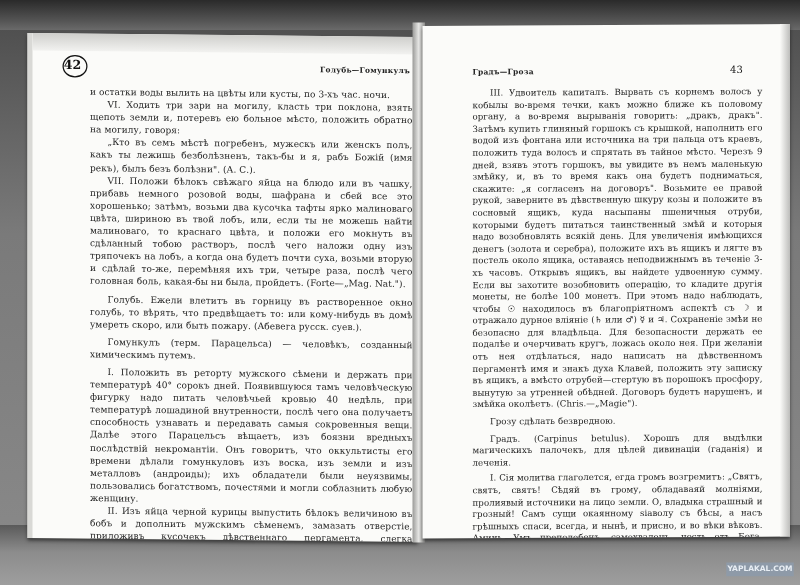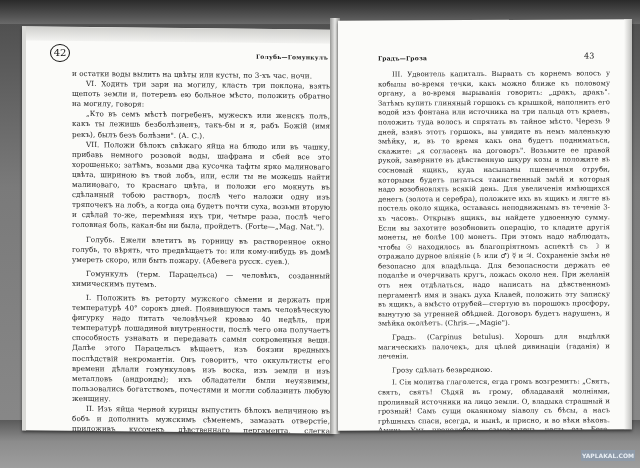--- a/index.html
+++ b/index.html
@@ -40,21 +40,21 @@
     background: linear-gradient(90deg,#fbfbf9,#bdbdbb);
   }
   .spine {
     position: absolute; left: 330px; top: 18px; width: 10px; height: 416px;
     background: linear-gradient(90deg,#9a9a98,#e8e8e6,#8c8c8a);
   }
   .header { position: absolute; font-size: 6px; font-weight: bold; color: #222; letter-spacing: 0.2px; }
   .pagenum-circle {
     position: absolute; left: 50px; top: 44px; width: 20px; height: 18px;
     border: 1.5px solid #111; border-radius: 50%;
-    font-size: 10px; font-weight: normal; text-align: center; line-height: 15px; color: #111;
+    font-size: 10px; font-weight: bold; line-height: 15px; color: #111;
   }
   .text {
     position: absolute; font-size: 7.2px; line-height: 10.1px; color: #1e1e1e;
     text-align: justify; letter-spacing: 0.05px;
   }
   .text p { margin: 0; }
   .ind { text-indent: 14px; }
   .watermark {
     position: absolute; left: 581px; top: 450px; width: 54px; height: 11px;
     background: #8e9aa8; color: #e8eef4; font-family: "DejaVu Sans", sans-serif;
@@ -83,20 +83,20 @@
   </div>
   <div class="pagenum-circle">42</div>
 
   <div class="spine"></div>
 
   <div class="page page-right">
     <div class="header" style="left:40px; top:34px;">Градъ—Гроза</div>
     <div class="header" style="left:246px; top:32px; font-size:8px; font-weight:normal;">43</div>
     <div class="text" style="left:40px; top:50px; width:232px; font-size:6.9px; line-height:9.6px;">
       <p class="ind">III. Удвоитель капиталъ. Вырвать съ корнемъ волосъ у кобылы во-время течки, какъ можно ближе къ половому органу, а во-время вырыванія говорить: „дракъ, дракъ". Затѣмъ купить глиняный горшокъ съ крышкой, наполнить его водой изъ фонтана или источника на три пальца отъ краевъ, положить туда волосъ и спрятать въ тайное мѣсто. Черезъ 9 дней, взявъ этотъ горшокъ, вы увидите въ немъ маленькую змѣйку, и, въ то время какъ она будетъ подниматься, скажите: „я согласенъ на договоръ". Возьмите ее правой рукой, заверните въ дѣвственную шкуру козы и положите въ сосновый ящикъ, куда насыпаны пшеничныя отруби, которыми будетъ питаться таинственный змѣй и которыя надо возобновлять всякій день. Для увеличенія имѣющихся денегъ (золота и серебра), положите ихъ въ ящикъ и лягте въ постель около ящика, оставаясь неподвижнымъ въ теченіе 3-хъ часовъ. Открывъ ящикъ, вы найдете удвоенную сумму. Если вы захотите возобновить операцію, то кладите другія монеты, не болѣе 100 монетъ. При этомъ надо наблюдать, чтобы ☉ находилось въ благопріятномъ аспектѣ съ ☽ и отражало дурное вліяніе (♄ или ♂) ☿ и ♃. Сохраненіе змѣи не безопасно для владѣльца. Для безопасности держать ее подалѣе и очерчивать кругъ, ложась около нея. При желаніи отъ нея отдѣлаться, надо написать на дѣвственномъ пергаментѣ имя и знакъ духа Клавей, положить эту записку въ ящикъ, а вмѣсто отрубей—стертую въ порошокъ просфору, вынутую за утренней обѣдней. Договоръ будетъ нарушенъ, и змѣйка околѣетъ. (Chris.—„Magie").</p>
+      <p class="ind" style="margin-top:4px;">Грозу сдѣлать безвредною.</p>
       <p class="ind" style="margin-top:4px;">Градъ. (Carpinus betulus). Хорошъ для выдѣлки магическихъ палочекъ, для цѣлей дивинаціи (гаданія) и леченія.</p>
-      <p class="ind" style="margin-top:4px;">Грозу сдѣлать безвредною.</p>
       <p class="ind" style="margin-top:3px;">I. Сія молитва глаголется, егда громъ возгремитъ: „Святъ, святъ, святъ! Сѣдяй въ грому, обладаваяй молніями, пролиявый источники на лицо земли. О, владыка страшный и грозный! Самъ сущи окаянному ѕіаволу съ бѣсы, а насъ грѣшныхъ спаси, всегда, и нынѣ, и присно, и во вѣки вѣковъ. Аминь. Умъ преподобенъ, самохвалецъ, честь отъ Бога, отечеству избавленіе нынѣ, и присно, и во вѣки вѣковъ. Аминь. (Щапов)</p>
     </div>
   </div>
 
   <div class="watermark">YAPLAKAL.COM</div>
 </div>
 
 </body></html>

